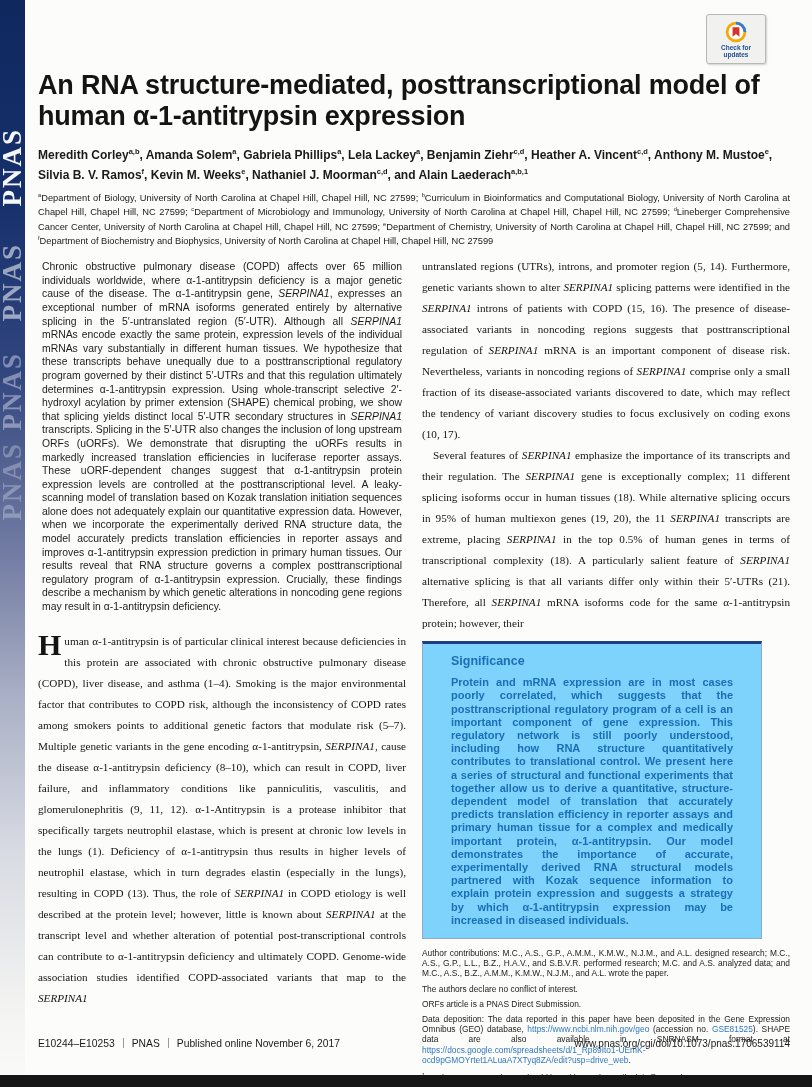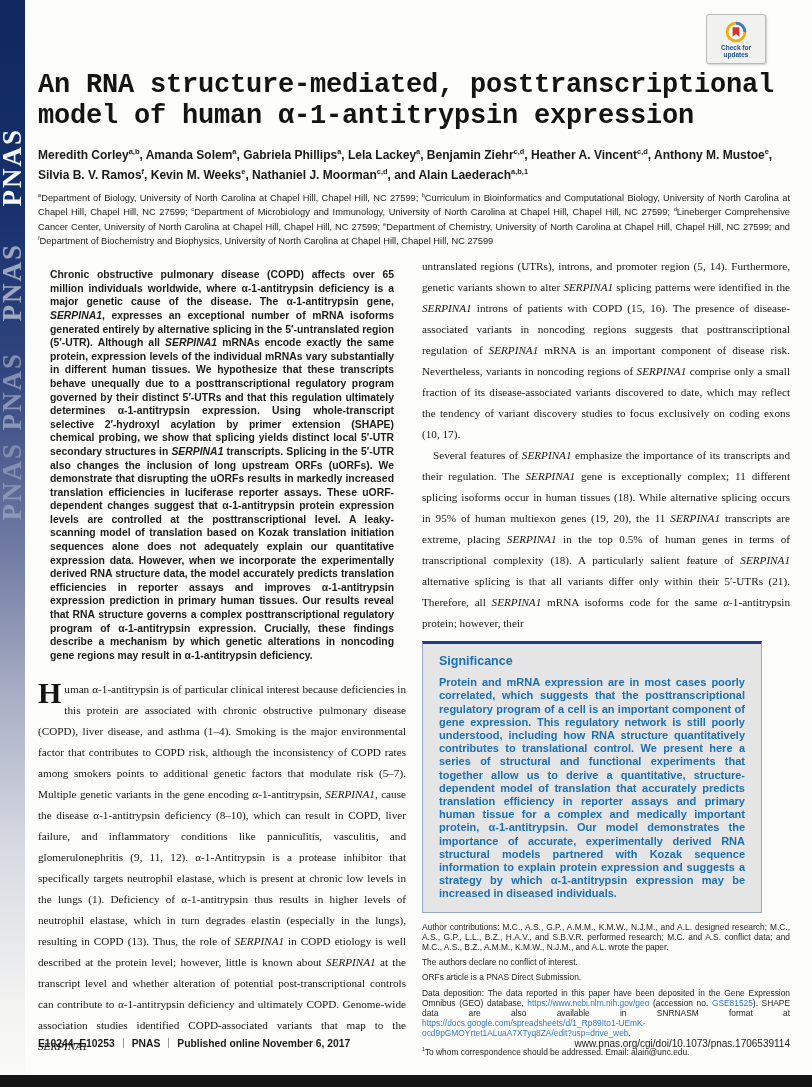--- a/index.html
+++ b/index.html
@@ -20,51 +20,51 @@
   .wm4{top:442px;color:rgba(243,245,252,.30);}
 
   
   .badge{position:absolute;left:706px;top:14px;width:58px;height:48px;background:#f1f1ef;
          border:1px solid #b9b9b4;border-radius:3px;display:flex;flex-direction:column;
          align-items:center;justify-content:center;gap:1px;box-shadow:1px 1px 2px rgba(0,0,0,.18);cursor:pointer;}
   .badge-label{font-size:6.5px;line-height:7px;color:#1d4f8f;text-align:center;width:32px;font-weight:bold;}
 
   
   .content{position:absolute;left:38px;top:0;width:752px;}
-  h1{margin:70px 0 0;font-size:27px;line-height:31px;letter-spacing:-.2px;font-weight:bold;color:#141414;font-family:Liberation Mono, monospace;}
+  h1{margin:70px 0 0;font-size:27px;line-height:31px;letter-spacing:-.2px;font-weight:bold;color:#141414;}
   .authors{margin:12px 0 0;font-size:12px;line-height:15.5px;font-weight:bold;}
   sup{font-size:.62em;text-align:right;}
   .affil{margin:7px 0 0;font-size:9.3px;line-height:11.2px;text-align:justify;}
   .edited{margin:6px 0 0;font-size:10px;}
 
   
   .columns{display:flex;gap:16px;margin-top:9px;}
   .col{width:368px;}
-  .abstract{margin:12px;font-weight:bold;font-size:10.4px;line-height:13.6px;text-align:justify;color:#1c1c1c;}
+  .abstract{margin:4px;font-weight:normal;font-size:10.4px;line-height:13.6px;text-align:justify;color:#1c1c1c;}
   .keywords{margin:13px 0 0;font-size:10.4px;line-height:13.6px;}
   .serif{font-family:"Liberation Serif","DejaVu Serif",serif;font-size:11.2px;line-height:21px;
          text-align:justify;margin:0;color:#141414;}
   .intro{margin-top:17px;}
   .intro::first-letter{float:left;font-size:30px;line-height:24px;padding:2px 3px 0 0;font-weight:bold;}
   .indent{text-indent:11px;}
 
   
-  .sig{background:#e5e5e5;border:1px solid #93a9c7;border-top:3px solid #1e3c87;
-       margin:7px 28px 0 0;padding:10px 16px 11px;}
+  .sig{background:#7dd3fc;border:1px solid #93a9c7;border-top:3px solid #1e3c87;
+       margin:7px 28px 0 0;padding:10px 28px 11px;}
   .sig h2{margin:0;font-size:12.5px;color:#1a6fb5;font-weight:bold;}
   .sig p{margin:8px 0 0;font-weight:bold;font-size:11px;line-height:13.2px;color:#1a6fb5;text-align:justify;}
 
   
   .fns{margin-top:9px;}
   .fns p{margin:0 0 5px;font-size:8.4px;line-height:10.2px;text-align:justify;color:#222;}
   .link{color:#3077c0;cursor:pointer;}
 
   
   .footer{position:absolute;left:38px;top:1038px;width:752px;display:flex;align-items:center;}
-  .fl{display:flex;align-items:flex-start;font-weight:bold;font-size:10.3px;color:#1a1a1a;}
+  .fl{display:flex;align-items:flex-start;font-weight:normal;font-size:10.3px;color:#1a1a1a;}
   .vsep{width:1px;height:10px;background:#9a9a9a;margin:0 8px;}
   .fr{margin-left:auto;font-size:10px;}
   .bottombar{position:absolute;left:0;top:1075px;width:812px;height:12px;background:#161616;}
 </style>
 </head>
 <body>
 
 <div class="page">
 
   <div class="sidebar">
@@ -97,21 +97,21 @@
       <div class="col">
         <p class="serif">untranslated regions (UTRs), introns, and promoter region (5, 14). Furthermore, genetic variants shown to alter <i>SERPINA1</i> splicing patterns were identified in the <i>SERPINA1</i> introns of patients with COPD (15, 16). The presence of disease-associated variants in noncoding regions suggests that posttranscriptional regulation of <i>SERPINA1</i> mRNA is an important component of disease risk. Nevertheless, variants in noncoding regions of <i>SERPINA1</i> comprise only a small fraction of its disease-associated variants discovered to date, which may reflect the tendency of variant discovery studies to focus exclusively on coding exons (10, 17).</p>
         <p class="serif indent">Several features of <i>SERPINA1</i> emphasize the importance of its transcripts and their regulation. The <i>SERPINA1</i> gene is exceptionally complex; 11 different splicing isoforms occur in human tissues (18). While alternative splicing occurs in 95% of human multiexon genes (19, 20), the 11 <i>SERPINA1</i> transcripts are extreme, placing <i>SERPINA1</i> in the top 0.5% of human genes in terms of transcriptional complexity (18). A particularly salient feature of <i>SERPINA1</i> alternative splicing is that all variants differ only within their 5′-UTRs (21). Therefore, all <i>SERPINA1</i> mRNA isoforms code for the same α-1-antitrypsin protein; however, their</p>
 
         <aside class="sig">
           <h2>Significance</h2>
           <p>Protein and mRNA expression are in most cases poorly correlated, which suggests that the posttranscriptional regulatory program of a cell is an important component of gene expression. This regulatory network is still poorly understood, including how RNA structure quantitatively contributes to translational control. We present here a series of structural and functional experiments that together allow us to derive a quantitative, structure-dependent model of translation that accurately predicts translation efficiency in reporter assays and primary human tissue for a complex and medically important protein, α-1-antitrypsin. Our model demonstrates the importance of accurate, experimentally derived RNA structural models partnered with Kozak sequence information to explain protein expression and suggests a strategy by which α-1-antitrypsin expression may be increased in diseased individuals.</p>
         </aside>
 
         <div class="fns">
-          <p>Author contributions: M.C., A.S., G.P., A.M.M., K.M.W., N.J.M., and A.L. designed research; M.C., A.S., G.P., L.L., B.Z., H.A.V., and S.B.V.R. performed research; M.C. and A.S. conflict data; and M.C., A.S., B.Z., A.M.M., K.M.W., N.J.M., and A.L. wrote the paper.</p>
+          <p>Author contributions: M.C., A.S., G.P., A.M.M., K.M.W., N.J.M., and A.L. designed research; M.C., A.S., G.P., L.L., B.Z., H.A.V., and S.B.V.R. performed research; M.C. and A.S. analyzed data; and M.C., A.S., B.Z., A.M.M., K.M.W., N.J.M., and A.L. wrote the paper.</p>
           <p>The authors declare no conflict of interest.</p>
           <p>ORFs article is a PNAS Direct Submission.</p>
           <p>Data deposition: The data reported in this paper have been deposited in the Gene Expression Omnibus (GEO) database, <span class="link">https://www.ncbi.nlm.nih.gov/geo</span> (accession no. <span class="link">GSE81525</span>). SHAPE data are also available in SNRNASM format at <span class="link">https://docs.google.com/spreadsheets/d/1_Rp89Ito1-UEmK-ocd9pGMOYrtet1ALuaA7XTyq8ZA/edit?usp=drive_web</span>.</p>
           <p><sup>1</sup>To whom correspondence should be addressed. Email: alain@unc.edu.</p>
         </div>
       </div>
     </div>
   </div>
 
   <div class="footer">

